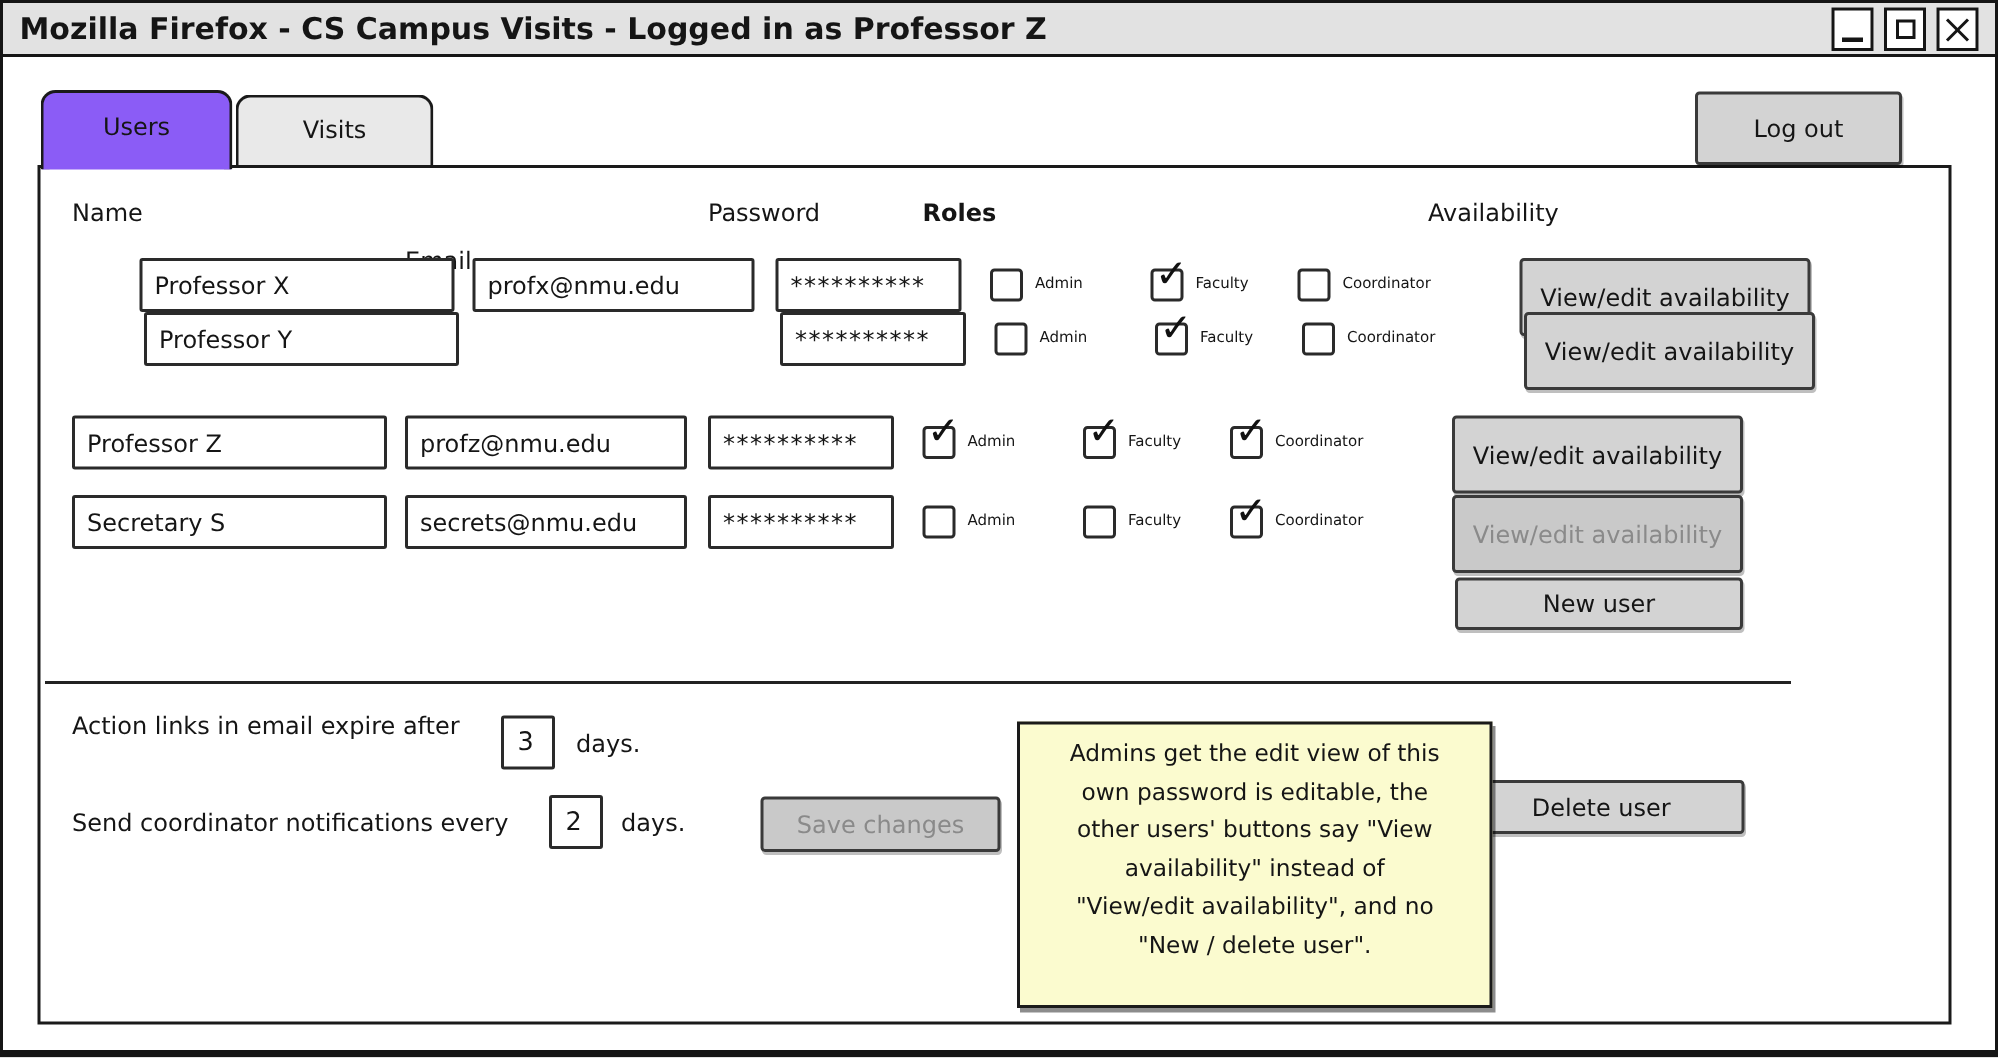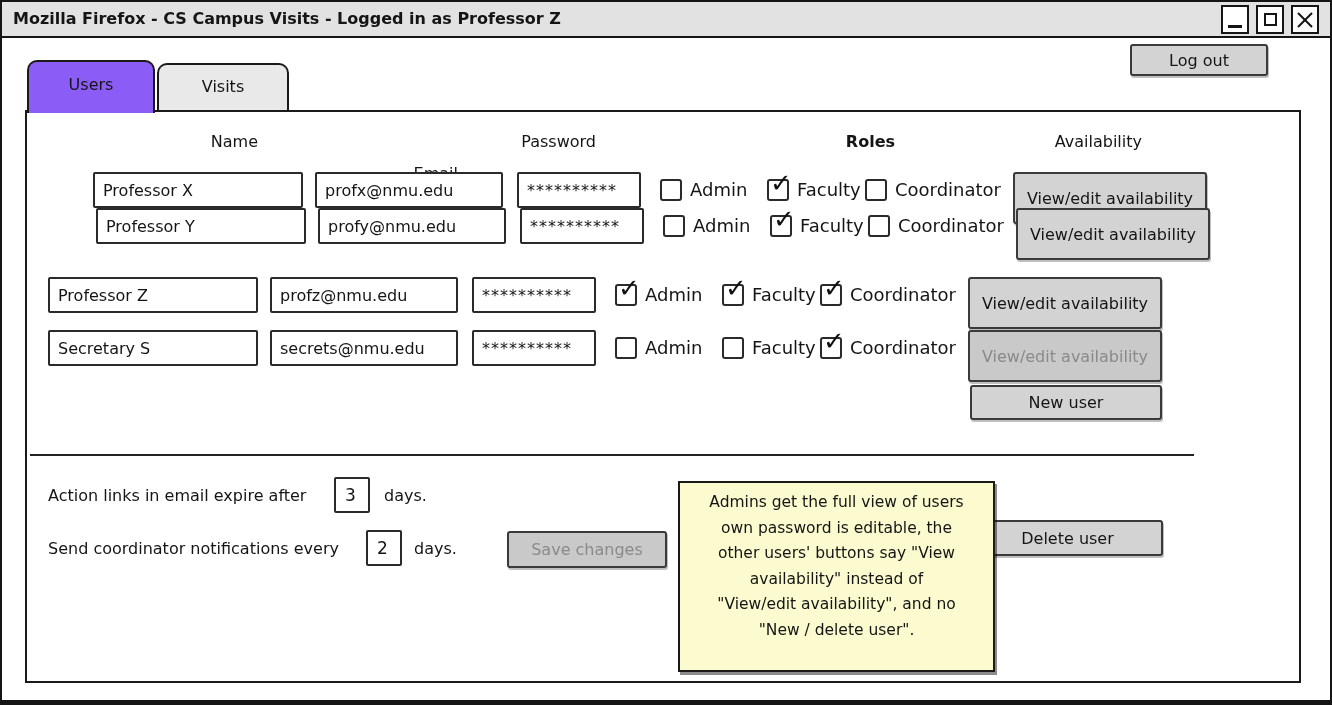--- a/index.html
+++ b/index.html
@@ -13,49 +13,49 @@
   .window-frame {
     position:absolute; inset:0; border:2px solid #151515; border-bottom-width:5px;
     pointer-events:none; z-index:10;
   }
   .titlebar {
     position:absolute; left:2px; top:2px; width:1328px; height:36px;
     background:#e2e2e2; border-bottom:2px solid #151515; z-index:9;
   }
   .titlebar .title {
     position:absolute; left:11px; top:0; height:34px; line-height:34px;
-    font-size:16px; font-weight:700; white-space:nowrap;
+    font-size:20px; font-weight:700; white-space:nowrap;
   }
   .win-controls { position:absolute; left:1221px; top:5px; display:flex; gap:7px; z-index:9; }
   .win-btn {
     width:28px; height:29px; background:#fff; border:2px solid #151515;
     display:flex; align-items:center; justify-content:center; position:relative; cursor:pointer;
   }
   .glyph-min { position:absolute; left:5px; bottom:4px; width:14px; height:3px; background:#151515; }
   .glyph-max { width:13px; height:13px; border:2px solid #151515; }
   
   .tab {
     position:absolute; text-align:center; font-size:16px;
     border:2px solid #1a1a1a; border-bottom:none; border-radius:10px 10px 0 0; cursor:pointer;
   }
   .tab-users { left:27px; top:60px; width:128px; height:53px; background:#8b5cf6; z-index:4; line-height:46px; }
   .tab-visits { left:157px; top:63px; width:132px; height:47px; background:#e9e9e9; z-index:2; line-height:44px; }
   .btn {
     position:absolute; background:#d3d3d3; border:2px solid #3a3a3a; border-radius:3px;
     font-family:inherit; font-size:16px; color:#151515; text-align:center; cursor:pointer;
     box-shadow:1px 2px 0 rgba(0,0,0,0.25); z-index:4;
   }
-  .btn-logout { left:1130px; top:44px; width:138px; height:32px; }
+  .btn-logout { left:1130px; top:61px; width:138px; height:49px; }
   
   .panel {
     position:absolute; left:25px; top:110px; width:1276px; height:573px;
     border:2px solid #1a1a1a; background:#fff; z-index:1;
   }
   
-  .col-header { position:absolute; top:132px; height:24px; font-size:16px; text-align:right; z-index:4; }
+  .col-header { position:absolute; top:132px; height:24px; font-size:16px; text-align:left; z-index:4; }
   .hdr-name { left:48px;  width:210px; }
   .hdr-email{ left:270px; width:188px;margin-top:32px; }
   .hdr-pass { left:472px; width:124px; }
   .hdr-roles{ left:615px; width:280px;font-weight:bold; }
   .hdr-avail{ left:952px; width:190px; }
   .row { position:absolute; left:0; width:100%; height:36px; z-index:4; }
   .row1{ top:172px;margin-left:45px; } .row2{ top:208px;margin-left:48px; } .row3{ top:277px; } .row4{ top:330px; }
   .field {
     position:absolute; top:0; height:36px; border:2px solid #2a2a2a; border-radius:2px;
     background:#fff; font-family:inherit; font-size:16px; color:#151515; padding-left:8px; outline:none;
@@ -64,30 +64,30 @@
   .f-email{ left:270px; width:188px; }
   .f-pass { left:472px; width:124px; letter-spacing:1px; }
   .cb {
     position:absolute; top:7px; width:22px; height:22px; background:#fff;
     border:2px solid #2a2a2a; border-radius:3px; cursor:pointer;
   }
   .cb-admin{ left:615px; } .cb-faculty{ left:722px; } .cb-coord{ left:820px; }
   .cb .check {
     position:absolute; left:1px; top:-11px; font-size:26px; font-weight:700; color:#111; line-height:1;
   }
-  .cb-label { position:absolute; top:0; height:36px; line-height:36px; font-size:18px; }
+  .cb-label { position:absolute; top:0; height:36px; line-height:36px; font-size:10px; }
   .lbl-admin{ left:645px; } .lbl-faculty{ left:752px; } .lbl-coord{ left:850px; }
   .btn-avail { left:968px; top:0; width:194px; height:52px; }
   .btn.disabled { color:#8a8a8a; background:#c9c9c9; cursor:default; }
   .btn-newuser { left:970px; top:385px; width:192px; height:35px; }
   .btn-delete  { left:972px; top:472px; width:191px; height:36px; z-index:4;margin-top:48px; }
   
   .divider { position:absolute; left:30px; top:454px; width:1164px; height:2px; background:#222; z-index:3; }
   .setting-text { position:absolute; height:36px; line-height:36px; font-size:16px; z-index:4; }
-  .t-expire { left:48px; top:478px;text-align:center; }
+  .t-expire { left:48px; top:466px;text-align:center; }
   .t-expire-days { left:384px; top:478px; }
   .t-notify { left:48px; top:531px; }
   .t-notify-days { left:414px; top:531px; }
   .num-field {
     position:absolute; width:36px; height:36px; border:2px solid #2a2a2a; border-radius:2px;
     background:#fff; font-family:inherit; font-size:17px; color:#151515; padding-left:9px; outline:none; z-index:4;
   }
   .n-expire { left:334px; top:477px; }
   .n-notify { left:366px; top:530px; }
   .btn-save { left:507px; top:531px; width:160px; height:37px; }
@@ -150,21 +150,20 @@
     <span class="cb-label lbl-faculty">Faculty</span>
     <div class="cb cb-coord">
         <span class="check"></span>
       </div>
     <span class="cb-label lbl-coord">Coordinator</span>
     <button class="btn btn-avail">View/edit availability</button>
   </div>
 
   <div class="row row2">
     <input class="field f-name" value="Professor Y" style="">
-    <input class="field f-email" value="profy@nmu.edu" style="">
     <input class="field f-pass" value="**********" style="">
     <div class="cb cb-admin">
         <span class="check"></span>
       </div>
     <span class="cb-label lbl-admin">Admin</span>
     <div class="cb cb-faculty">
         <span class="check">✓</span>
       </div>
     <span class="cb-label lbl-faculty">Faculty</span>
     <div class="cb cb-coord">
@@ -220,21 +219,21 @@
   <input class="num-field n-expire" value="3" style="">
   <span class="setting-text t-expire-days">days.</span>
 
   <span class="setting-text t-notify">Send coordinator notifications every</span>
   <input class="num-field n-notify" value="2" style="">
   <span class="setting-text t-notify-days">days.</span>
 
   <button class="btn btn-save disabled" aria-disabled="true">Save changes</button>
 
   <div class="note">
-    <div class="note-line">Admins get the full view of users</div>
+    <div class="note-line">Admins get the edit view of this</div>
     <div class="note-line">own password is editable, the</div>
     <div class="note-line">other users' buttons say "View</div>
     <div class="note-line">availability" instead of</div>
     <div class="note-line">"View/edit availability", and no</div>
     <div class="note-line">"New / delete user".</div>
   </div>
 
 </div>
 
 </body></html>

